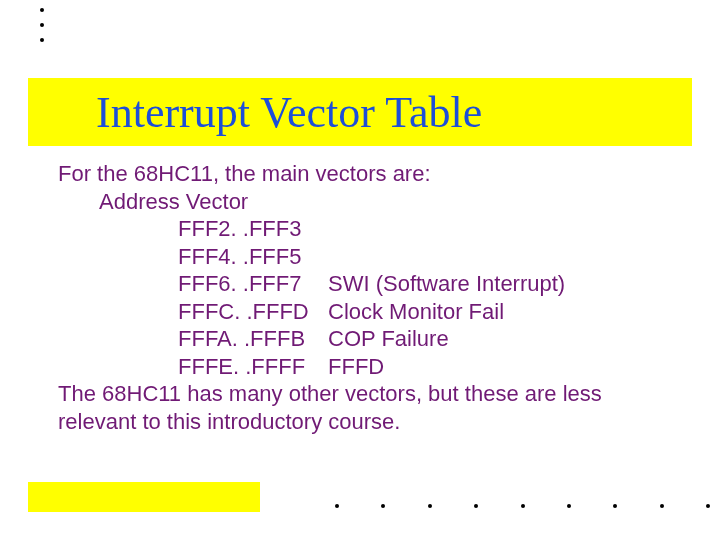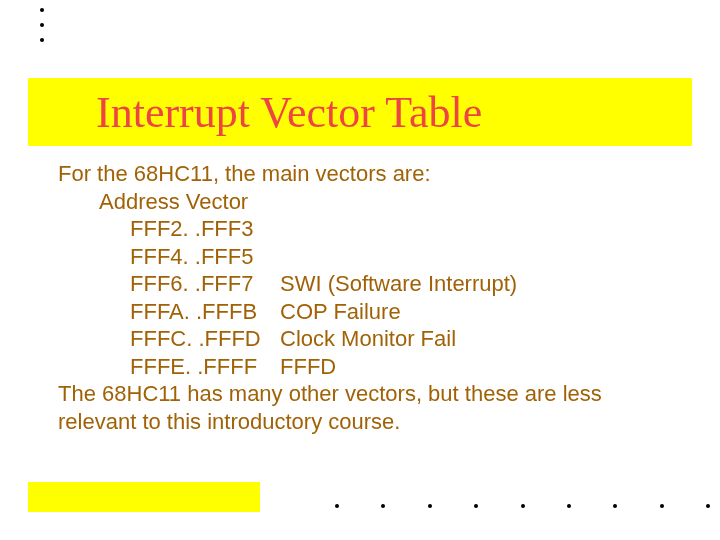--- a/index.html
+++ b/index.html
@@ -31,35 +31,35 @@
     top: 78px;
     width: 664px;
     height: 68px;
     background: #ffff00;
     display: flex;
     align-items: center;
   }
   .title-text {
     font-family: "Times New Roman", Times, serif;
     font-size: 44px;
-    color: #ef4444;
+    color: #1d4ed8;
     margin-left: 68px;
   }
   .content {
     position: absolute;
     left: 58px;
     top: 160px;
     width: 620px;
     font-size: 22px;
-    color: #a16207;
+    color: #701a75;
     line-height: 1.25;
   }
   .intro { margin-bottom: 0; }
   .addrvec { margin-left: 41px; }
-  .row { display: flex; margin-left: 72px; }
+  .row { display: flex; margin-left: 120px; }
   .addr { width: 150px; }
   .vec { flex: 1; }
   .footer-note { }
   .bottom-bar {
     position: absolute;
     left: 28px;
     bottom: 28px;
     width: 232px;
     height: 30px;
     background: #ffff00;
@@ -100,26 +100,26 @@
     <div class="addr">FFF2. .FFF3</div>
   </div>
   <div class="row">
     <div class="addr">FFF4. .FFF5</div>
   </div>
   <div class="row">
     <div class="addr">FFF6. .FFF7</div>
     <div class="vec">SWI (Software Interrupt)</div>
   </div>
   <div class="row">
+    <div class="addr">FFFC. .FFFD</div>
+    <div class="vec">Clock Monitor Fail</div>
+  </div>
+  <div class="row">
     <div class="addr">FFFA. .FFFB</div>
     <div class="vec">COP Failure</div>
-  </div>
-  <div class="row">
-    <div class="addr">FFFC. .FFFD</div>
-    <div class="vec">Clock Monitor Fail</div>
   </div>
   <div class="row">
     <div class="addr">FFFE. .FFFF</div>
     <div class="vec">FFFD</div>
   </div>
 
   <div class="footer-note">The 68HC11 has many other vectors, but these are less relevant to this introductory course.</div>
 </div>
 
 <div class="bottom-bar"></div>

